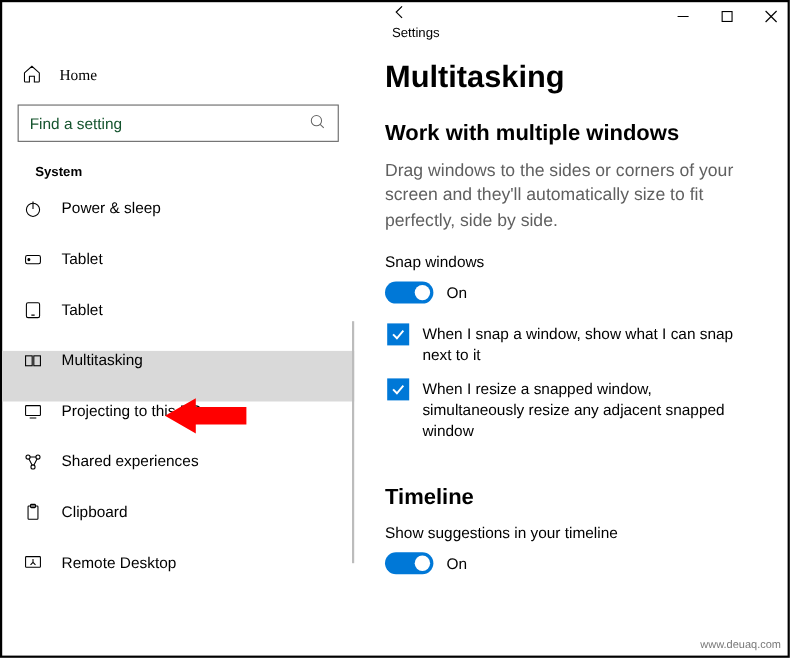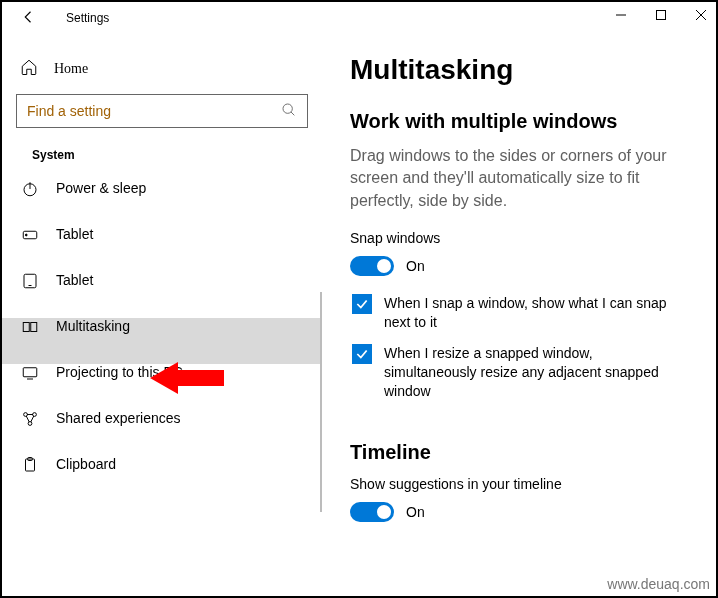--- a/index.html
+++ b/index.html
@@ -12,20 +12,21 @@
     height: 598px;
     overflow: hidden;
     position: relative;
     border: 2px solid #000;
   }
   .titlebar {
     display: flex;
     align-items: center;
     height: 32px;
     padding-left: 18px;
+    flex-direction: column;
   }
   .titlebar .back { width: 26px; }
   .titlebar .title { font-size: 12px; margin-left: 20px; color:#000;}
   .win-controls {
     position: absolute;
     right: 6px; top: 6px;
     display: flex;
     gap: 22px;
     align-items:center;
   }
@@ -42,21 +43,21 @@
     gap: 16px;
     font-size: 14px;
     font-family: Liberation Serif, serif;
   }
   .search-box {
     margin: 0 14px 20px 14px;
     border: 1px solid #666;
     height: 34px;
     display:flex; align-items:center;
     padding: 14px 10px;
-    color:#a16207;
+    color:#14532d;
     justify-content: space-between;
   }
   .cat {
     padding: 0 18px 18px 18px;
     font-weight: 600;
     font-size: 12px;
     margin-left: 12px;
   }
   .nav-list {}
   .nav-item {
@@ -100,21 +101,21 @@
   .checkbox svg { stroke:#fff; }
   .check-row .lbl { font-size:14px; line-height:1.35; }
   .section-gap { height: 28px; }
   .arrow {
     position:absolute;
     left:148px; top:356px;
     pointer-events:none;
   }
   .watermark {
     position:absolute; right:6px; bottom:4px;
-    font-size:14px; color:#777;
+    font-size:10px; color:#777;
   }
 </style>
 </head>
 <body>
 
 <div class="titlebar">
   <span class="back">
     <svg width="18" height="18" viewBox="0 0 24 24" fill="none" stroke="#000" stroke-width="1.5">
         <path d="M14 5l-7 7 7 7"></path>
       </svg>
@@ -216,20 +217,29 @@
       </div>
       <div class="nav-item">
         <span class="ic">
             <svg width="18" height="18" viewBox="0 0 24 24" fill="none" stroke="#000" stroke-width="1.3">
               <rect x="6" y="4" width="12" height="16" rx="1"></rect>
               <rect x="9" y="2" width="6" height="4" rx="1"></rect>
             </svg>
           </span>
         <span>Clipboard</span>
       </div>
+      <div class="nav-item">
+        <span class="ic">
+            <svg width="18" height="18" viewBox="0 0 24 24" fill="none" stroke="#000" stroke-width="1.3">
+              <rect x="3" y="4" width="18" height="13" rx="1"></rect>
+              <path d="M9 14l3-3 3 3M12 11v-4"></path>
+            </svg>
+          </span>
+        <span>Remote Desktop</span>
+      </div>
     </div>
     <div class="divider-scroll"></div>
   </div>
 
   <div class="content">
     <h1>Multitasking</h1>
     <h2>Work with multiple windows</h2>
     <div class="desc">Drag windows to the sides or corners of your screen and they'll automatically size to fit perfectly, side by side.</div>
 
     <div class="setting-label">Snap windows</div>

